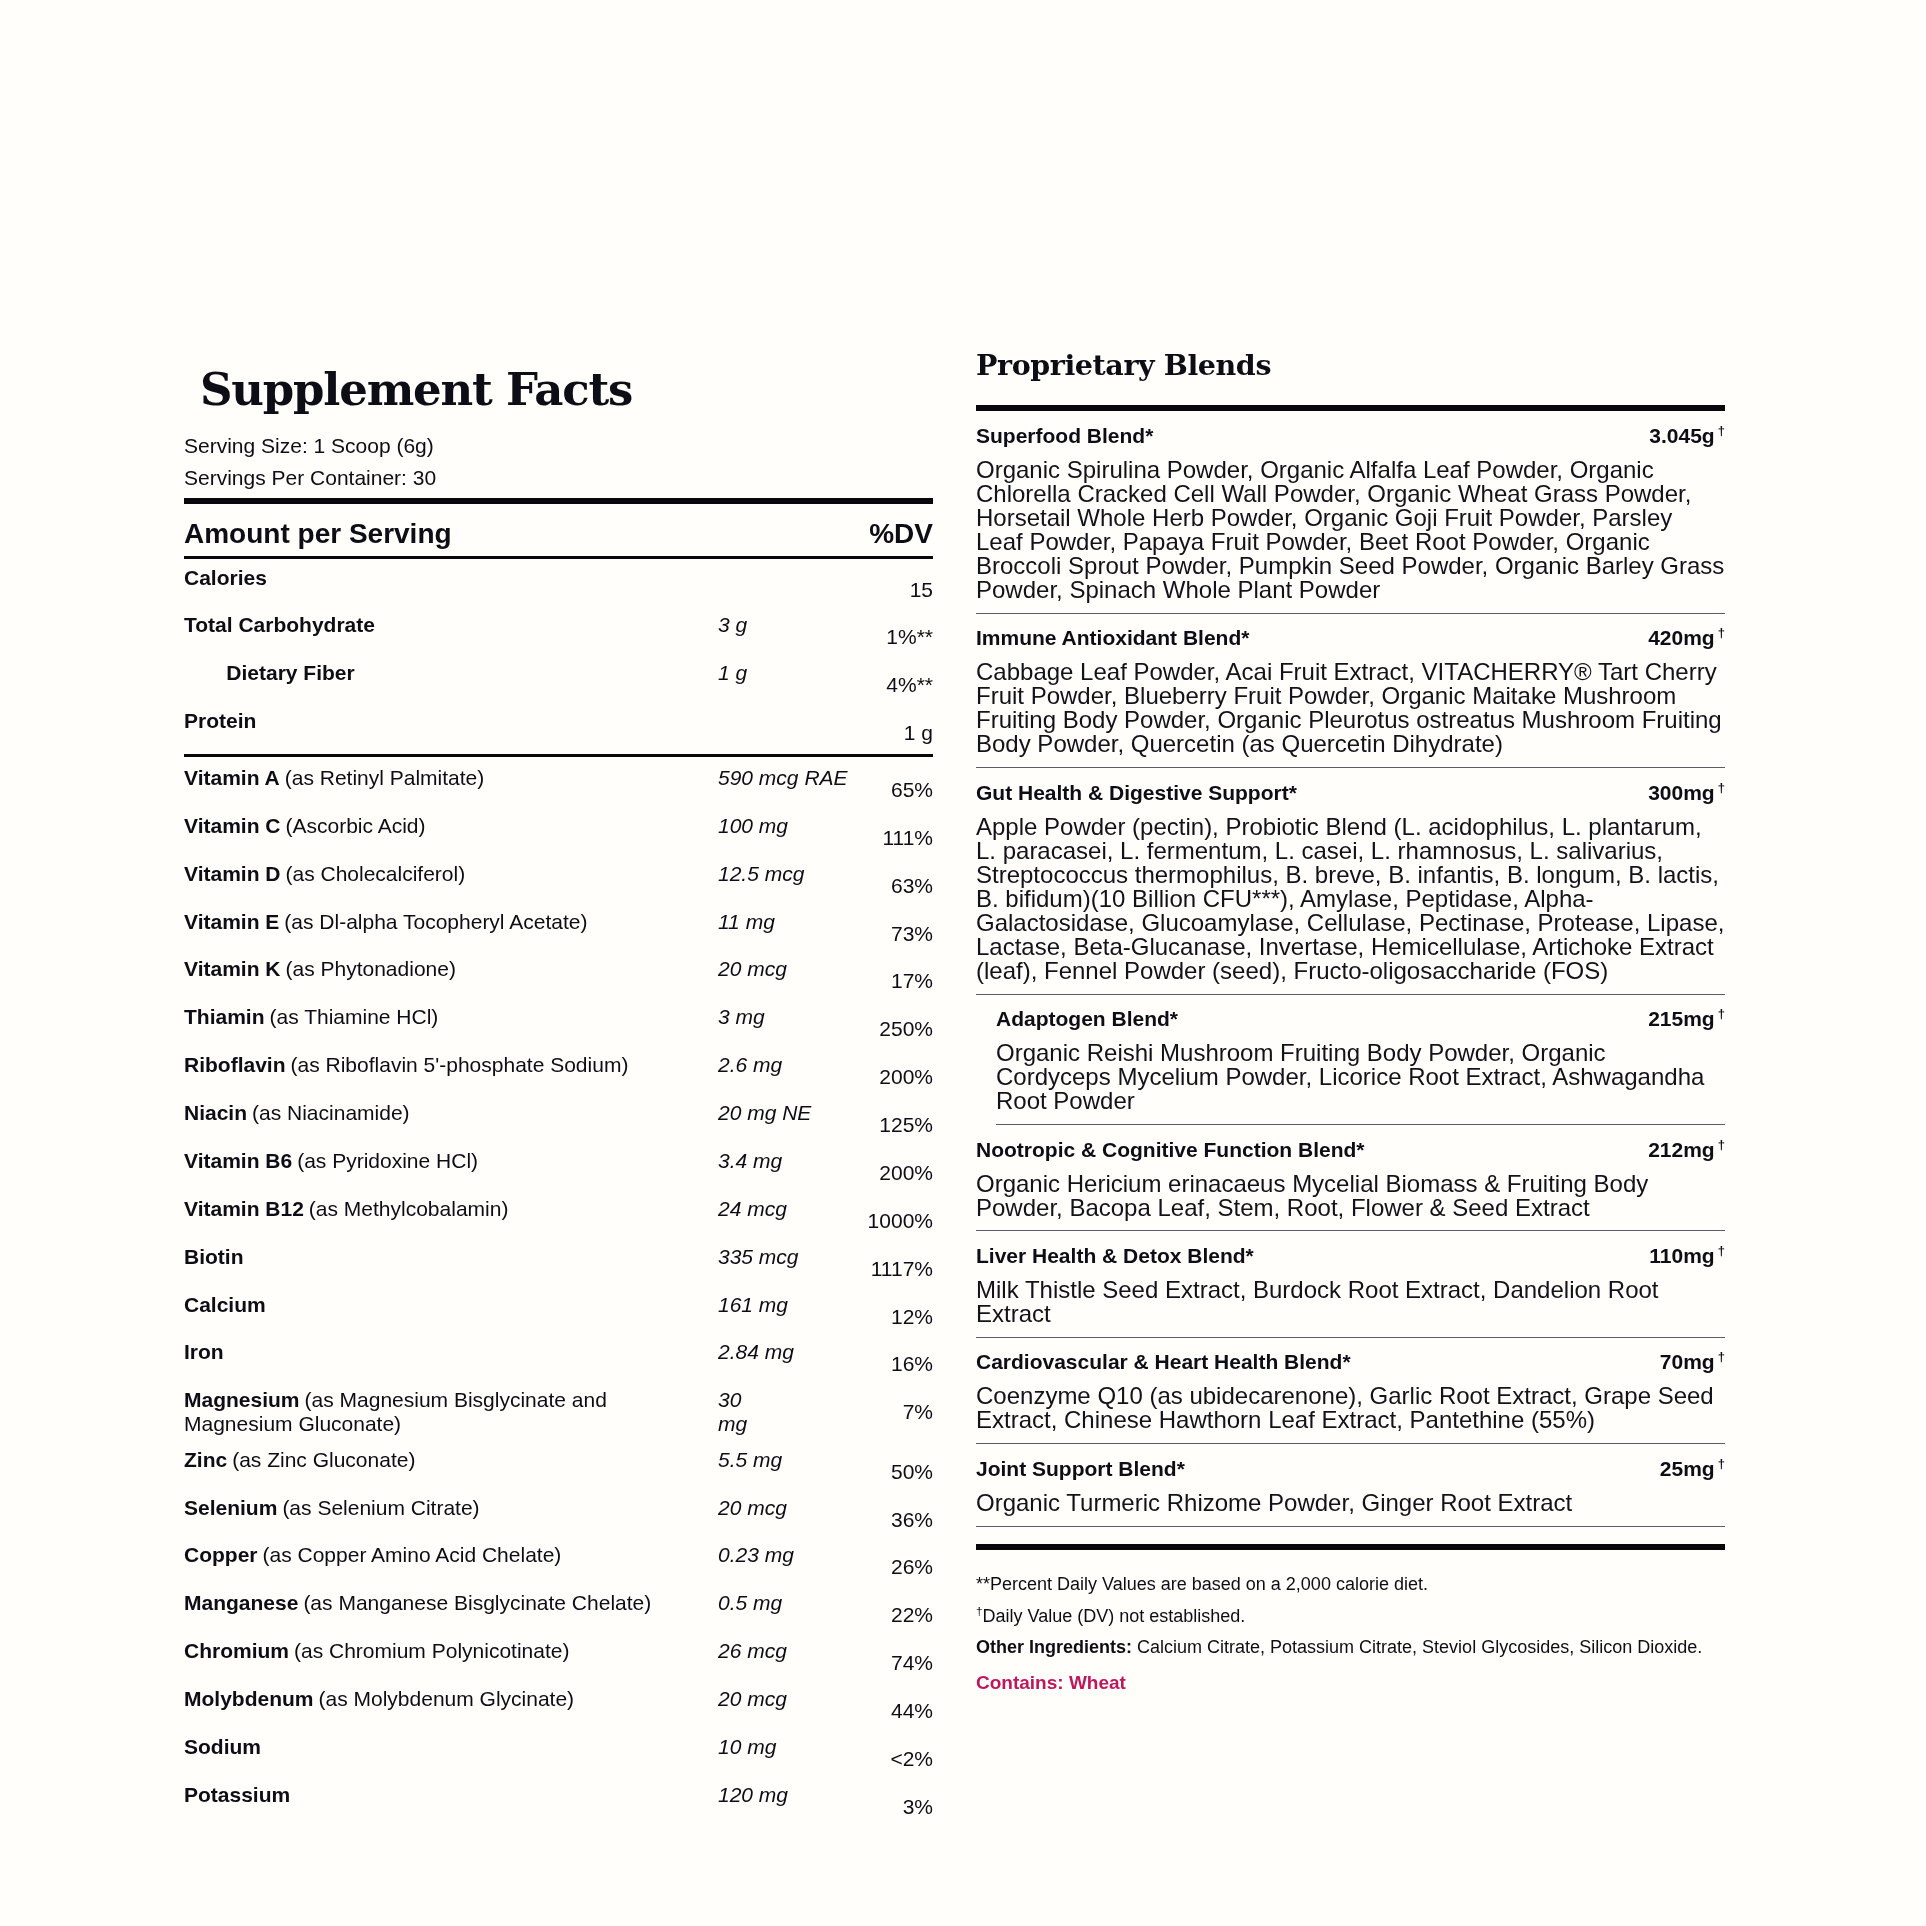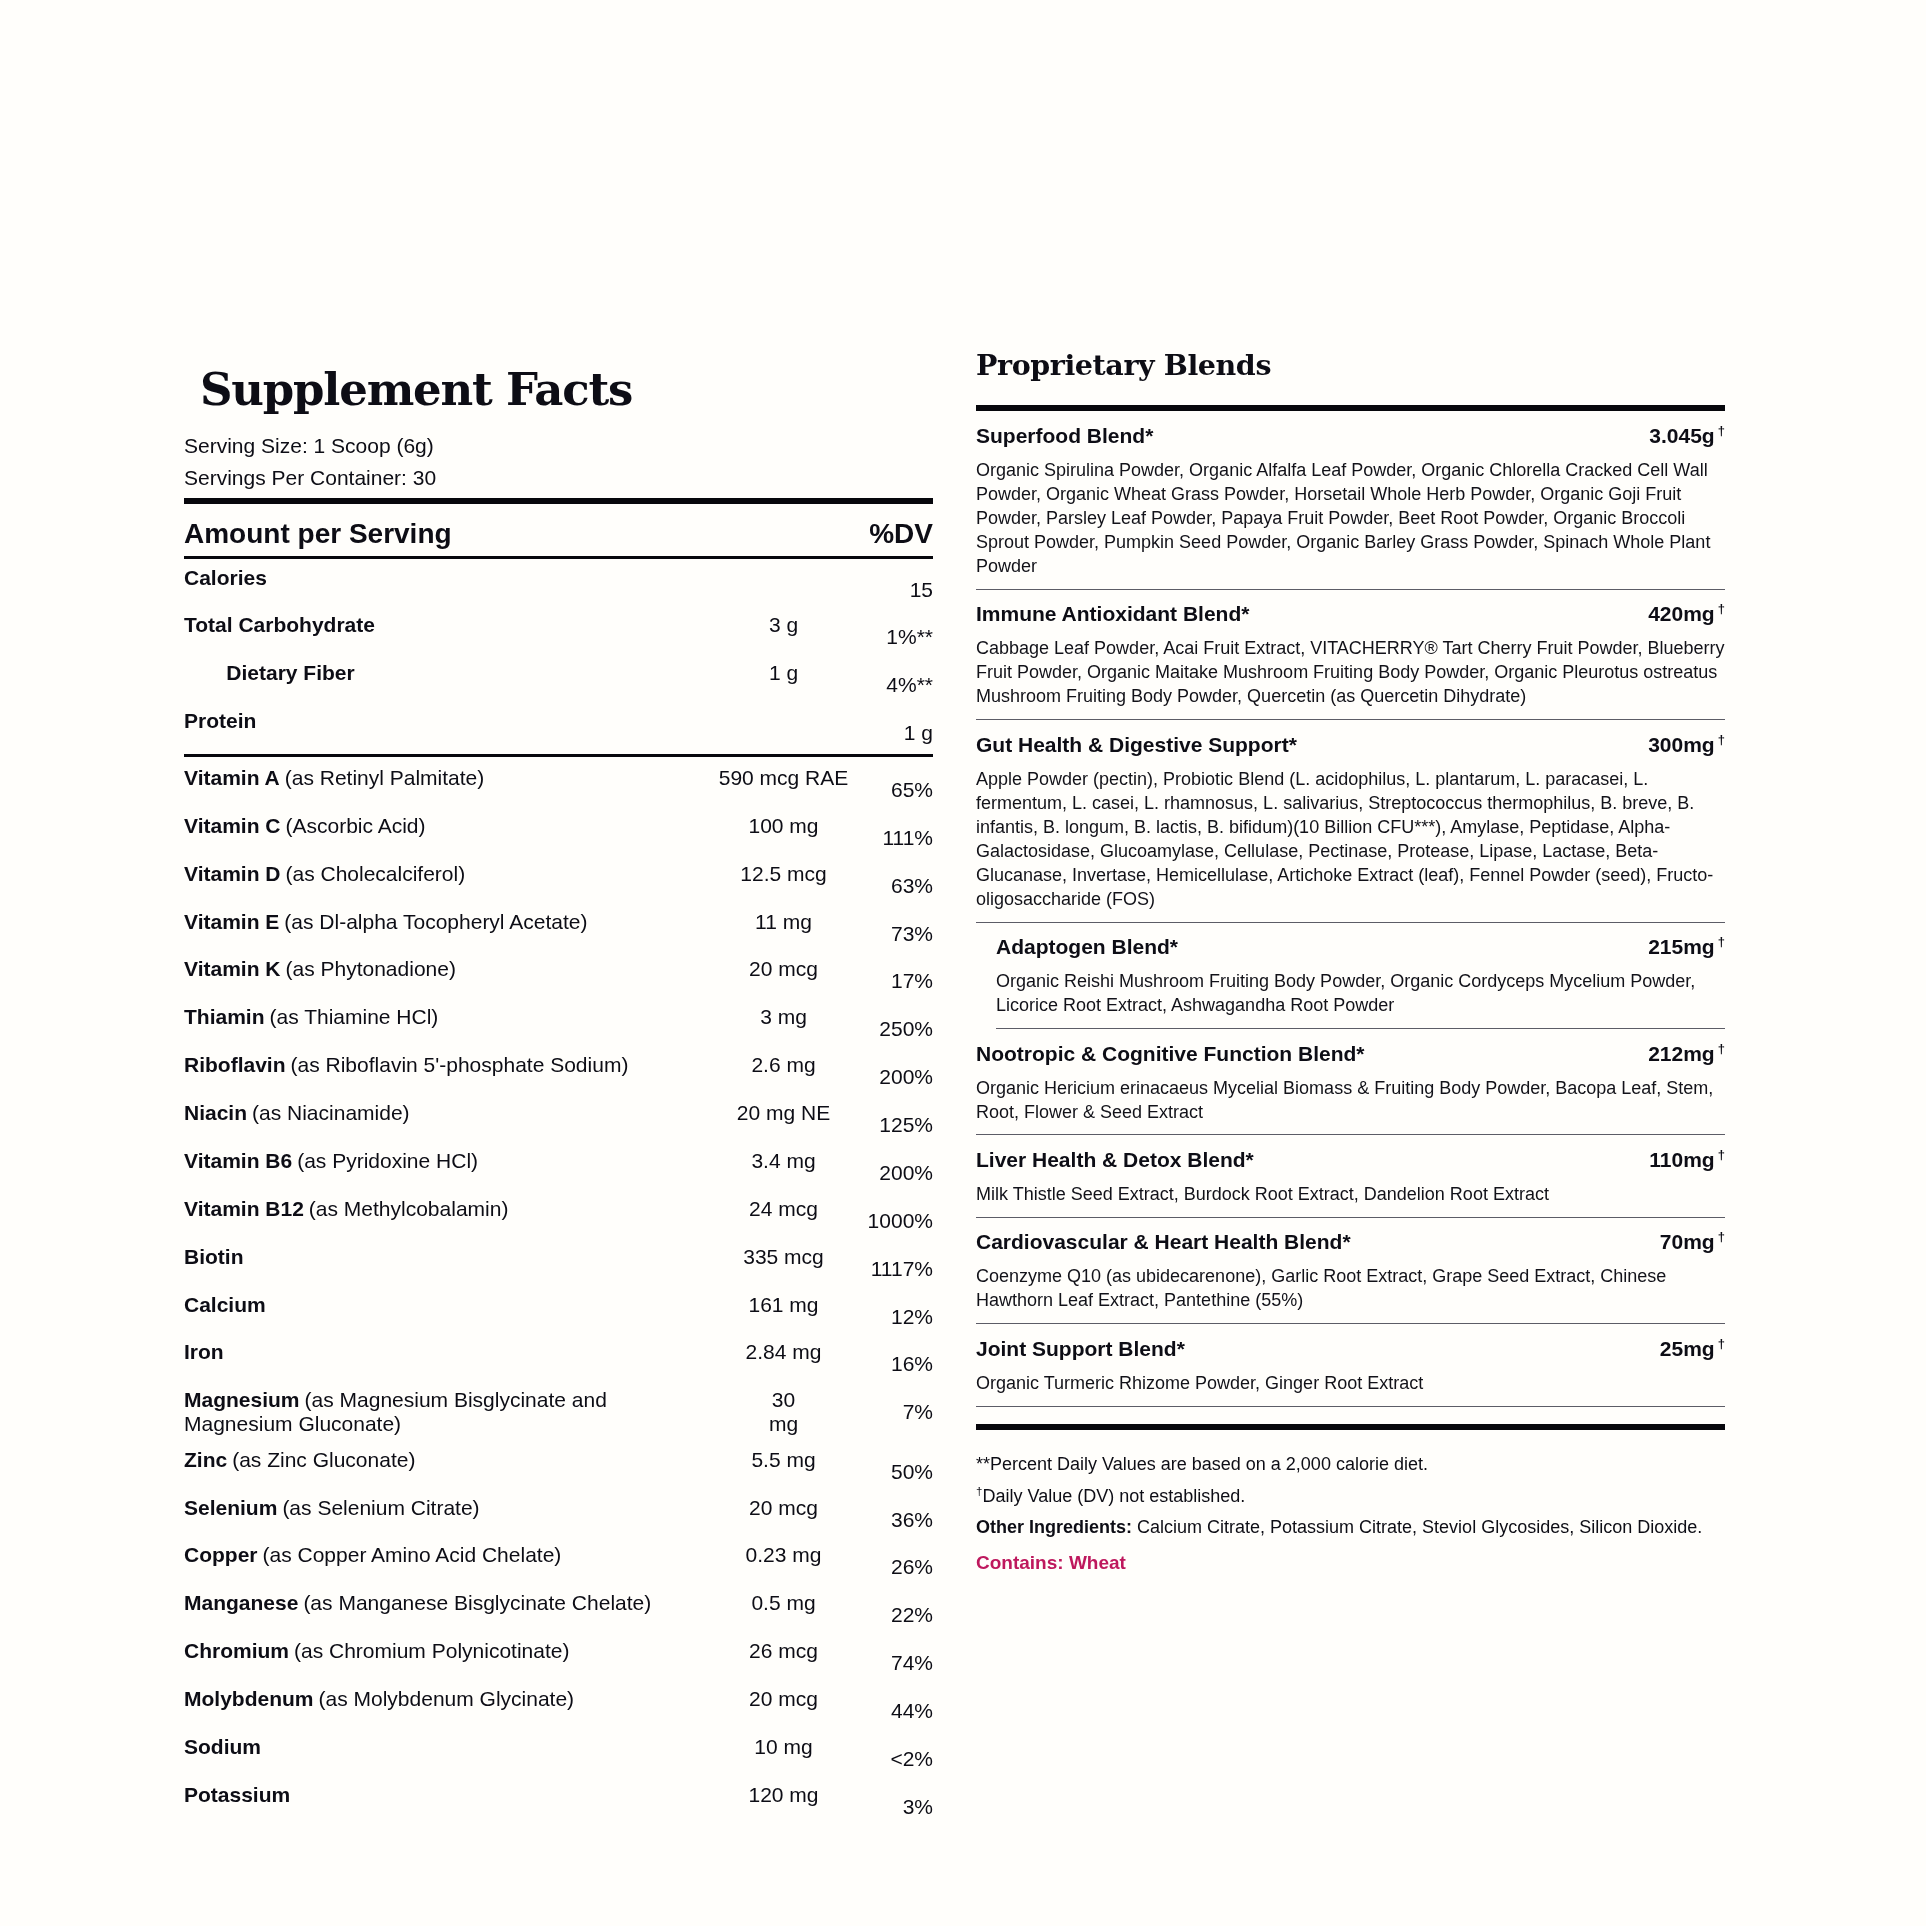--- a/index.html
+++ b/index.html
@@ -32,42 +32,42 @@
   .sf-header-rule{height:3.5px;background:#07070C;}
   .sf-rows{}
   .row{
     display:flex;align-items:flex-start;
     padding:6.2px 0;font-size:21px;line-height:23.5px;
   }
   .row .name{flex:1;padding-right:10px;}
   .row .nm{font-weight:700;margin-right:5px;}
   .row .nm.plain{font-weight:700;margin-left:20px;}
   .row.indent .name{padding-left:22.3px;}
-  .row .amount{width:131px;text-align:center;white-space:pre-line;}
+  .row .amount{width:131px;text-align:left;white-space:pre-line;font-style:italic;}
   .row .dv{width:84px;text-align:right;margin-top:12px;}
   .macro-rule{height:3.5px;background:#07070C;margin:3.1px 0 2.3px 0;}
 
   
   .pb-title{
     font-family:"DejaVu Serif", serif;font-weight:700;
     font-size:28.5px;line-height:1.05;letter-spacing:-0.4px;margin:0;
   }
   .pb-topbar{margin-top:24px;height:6.5px;}
   .blend{
     padding:11.6px 0 10.8px 0;
     border-bottom:0.8px solid #5C5C66;
   }
   .blend:last-of-type{border-bottom:0.8px solid #5C5C66;}
   .blend-hdr{
     display:flex;justify-content:space-between;align-items:flex-start;
     font-size:21px;font-weight:700;line-height:25px;
   }
   .blend-amt{white-space:nowrap;}
   .blend-amt sup{font-size:13px;font-weight:700;vertical-align:super;line-height:0;margin-left:3.1px;}
-  .blend-ing{margin-top:10px;font-size:18px;line-height:24px;color:#121219;}
+  .blend-ing{margin-top:10px;font-size:24px;line-height:24px;color:#121219;}
   .pb-bottombar{height:6.5px;background:#07070C;margin-top:17px;}
   .footnotes{margin-top:22.3px;font-size:18px;line-height:25px;}
   .fn{margin-bottom:6.5px;}
   .fn sup{font-size:11.6px;vertical-align:super;line-height:0;}
   .fn .lead{font-weight:700;}
   .fn-contains{font-weight:700;font-size:19px;margin-top:10px;}
 </style>
 </head>
 <body style="background: rgb(255, 254, 251); color: rgb(13, 13, 21);">
 

